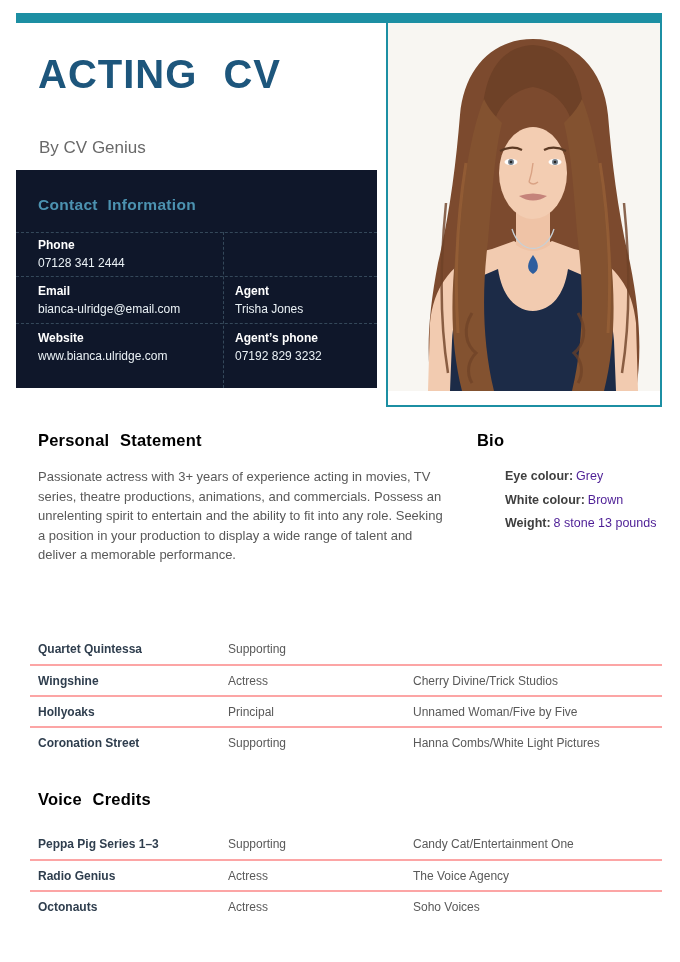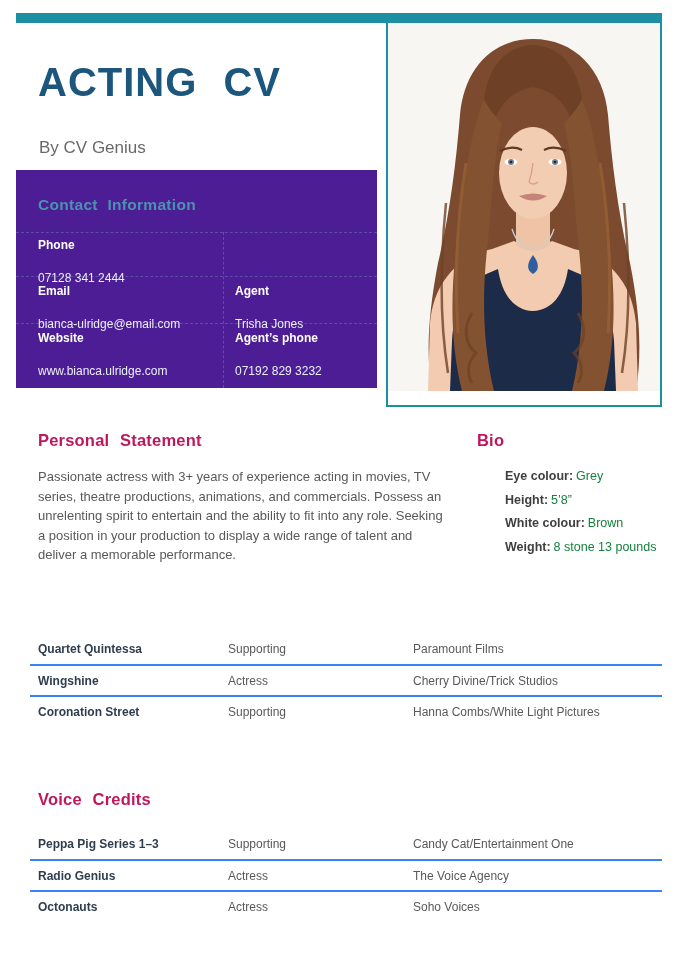--- a/index.html
+++ b/index.html
@@ -7,57 +7,57 @@
   .page {
     position:relative; width:680px; height:962px; background:#ffffff;
     font-family:"Liberation Sans", sans-serif; overflow:hidden;
   }
   .abs { position:absolute; }
 
   
   .top-bar { left:16px; top:13px; width:646px; height:10px; background:#1C8FA3; }
 
   
-  .title { left:38px; top:60px; font-size:40px; font-weight:bold; color:#1D567C;
+  .title { left:38px; top:52px; font-size:40px; font-weight:bold; color:#1D567C;
            letter-spacing:1px; word-spacing:14px; line-height:44px; }
   .subtitle { left:39px; top:110px; font-size:17px; color:#696969;margin-top:28px; }
 
   
-  .contact-box { left:16px; top:170px; width:361px; height:218px; background:#4c1d95; }
+  .contact-box { left:16px; top:170px; width:361px; height:218px; background:#0f172a; }
   .contact-heading { position:absolute; left:22px; top:26px; font-size:15.5px; font-weight:bold;
                      color:#4C92B0; word-spacing:5px; letter-spacing:.3px; }
   .c-hdiv { position:absolute; left:0; width:100%; border-top:1px dashed rgba(150,200,215,.28); }
   .c-vdiv { position:absolute; left:207px; top:62px; bottom:0; border-left:1px dashed rgba(150,200,215,.28); }
   .c-field { position:absolute; }
   .c-field .c-label { font-size:12px; font-weight:bold; color:#ffffff; line-height:14px; }
-  .c-field .c-value { font-size:12px; color:#EAF1F5; line-height:14px; margin-top:19px; }
+  .c-field .c-value { font-size:12px; color:#EAF1F5; line-height:14px; margin-top:4px; }
   .c-col-l { left:22px; }
   .c-col-r { left:219px; }
 
   
   .photo-frame { left:386px; top:21px; width:276px; height:386px;
                  border:2px solid #1C8FA3; background:#ffffff; }
   .photo-frame svg { display:block; }
 
   
-  .h2 { font-size:16.5px; font-weight:bold; color:#be185d; word-spacing:6px; letter-spacing:.2px; }
+  .h2 { font-size:16.5px; font-weight:bold; color:#000000; word-spacing:6px; letter-spacing:.2px; }
 
   
   .statement { left:38px; top:467px; width:414px; font-size:13px; color:#595959; line-height:19.5px; }
 
   
   .bio-list { left:477px; top:469px; width:190px; }
   .bio-row { margin-bottom:9.5px; font-size:12.5px; line-height:14px; }
   .bio-row .b-label { font-weight:bold; color:#3F3F3F;padding-left:28px; }
-  .bio-row .b-value { color:#15803d; margin-left:3px; }
+  .bio-row .b-value { color:#4c1d95; margin-left:3px; }
 
   
   .credits-table { left:30px; width:632px; }
   .t-row { display:flex; align-items:center; height:31px; }
-  .t-row + .t-row { border-top:2px solid #3b82f6; }
+  .t-row + .t-row { border-top:2px solid #fca5a5; }
   .t-cell { font-size:12px; color:#595959; padding-left:8px; white-space:nowrap; }
   .t-c1 { width:190px; font-weight:bold; color:#2F3E4E; }
   .t-c2 { width:185px; }
   .t-c3 { flex:1; }
 </style>
 </head>
 <body>
 
 <div class="page">
 
@@ -138,40 +138,41 @@
 
   <h2 class="abs h2" style="left:38px; top:431px">Personal Statement</h2>
   <p class="abs statement">Passionate actress with 3+ years of experience acting in movies, TV series, theatre productions, animations, and commercials. Possess an unrelenting spirit to entertain and the ability to fit into any role. Seeking a position in your production to display a wide range of talent and deliver a memorable performance.</p>
 
   <h2 class="abs h2" style="left:477px; top:431px">Bio</h2>
   <div class="abs bio-list">
     <div class="bio-row">
       <span class="b-label">Eye colour:</span><span class="b-value">Grey</span>
     </div>
     <div class="bio-row">
-      <span class="b-label">Height:</span><span class="b-value">5’8”</span>
-    </div>
-    <div class="bio-row">
       <span class="b-label">White colour:</span><span class="b-value">Brown</span>
     </div>
     <div class="bio-row">
       <span class="b-label">Weight:</span><span class="b-value">8 stone 13 pounds</span>
     </div>
   </div>
 
   <div class="abs credits-table" style="top:633px">
     <div class="t-row">
       <div class="t-cell t-c1">Quartet Quintessa</div>
       <div class="t-cell t-c2">Supporting</div>
-      <div class="t-cell t-c3">Paramount Films</div>
     </div>
     <div class="t-row">
       <div class="t-cell t-c1">Wingshine</div>
       <div class="t-cell t-c2">Actress</div>
       <div class="t-cell t-c3">Cherry Divine/Trick Studios</div>
+    </div>
+    <div class="t-row">
+      <div class="t-cell t-c1">Hollyoaks</div>
+      <div class="t-cell t-c2">Principal</div>
+      <div class="t-cell t-c3">Unnamed Woman/Five by Five</div>
     </div>
     <div class="t-row">
       <div class="t-cell t-c1">Coronation Street</div>
       <div class="t-cell t-c2">Supporting</div>
       <div class="t-cell t-c3">Hanna Combs/White Light Pictures</div>
     </div>
   </div>
 
   <h2 class="abs h2" style="left:38px; top:790px">Voice Credits</h2>
   <div class="abs credits-table" style="top:828px">

